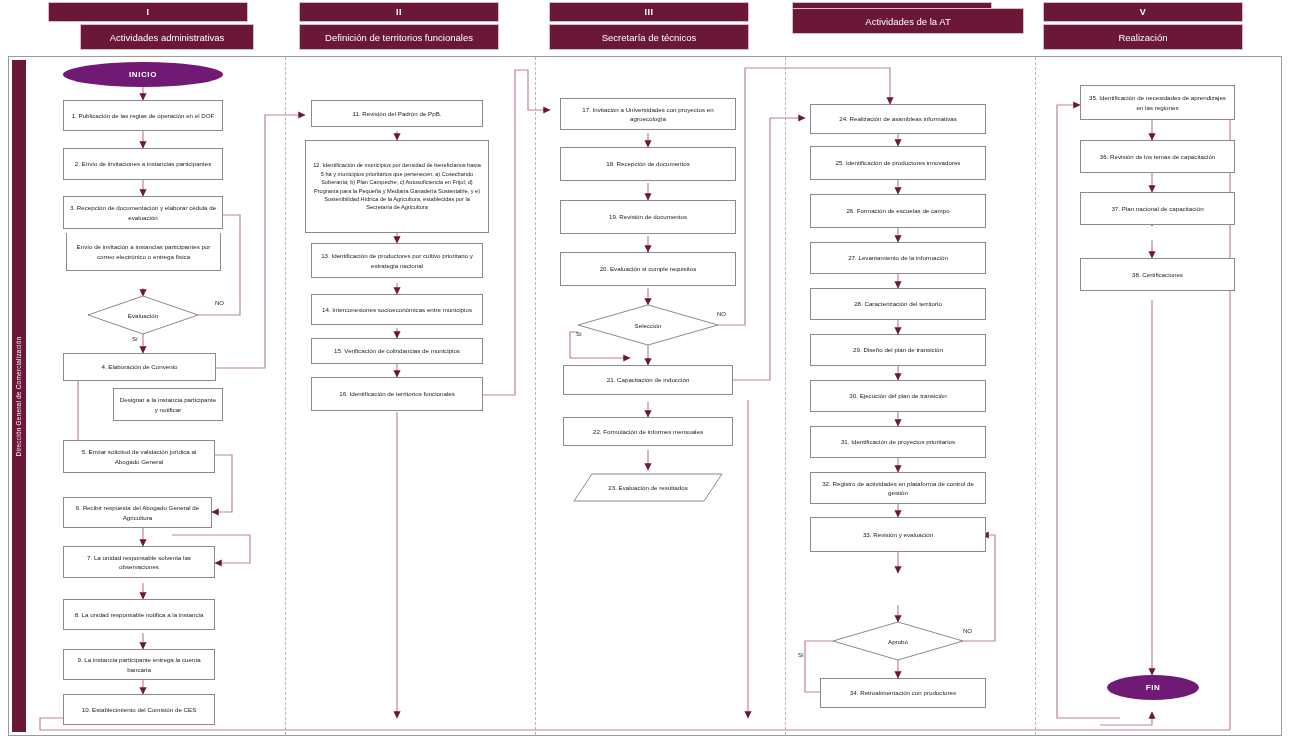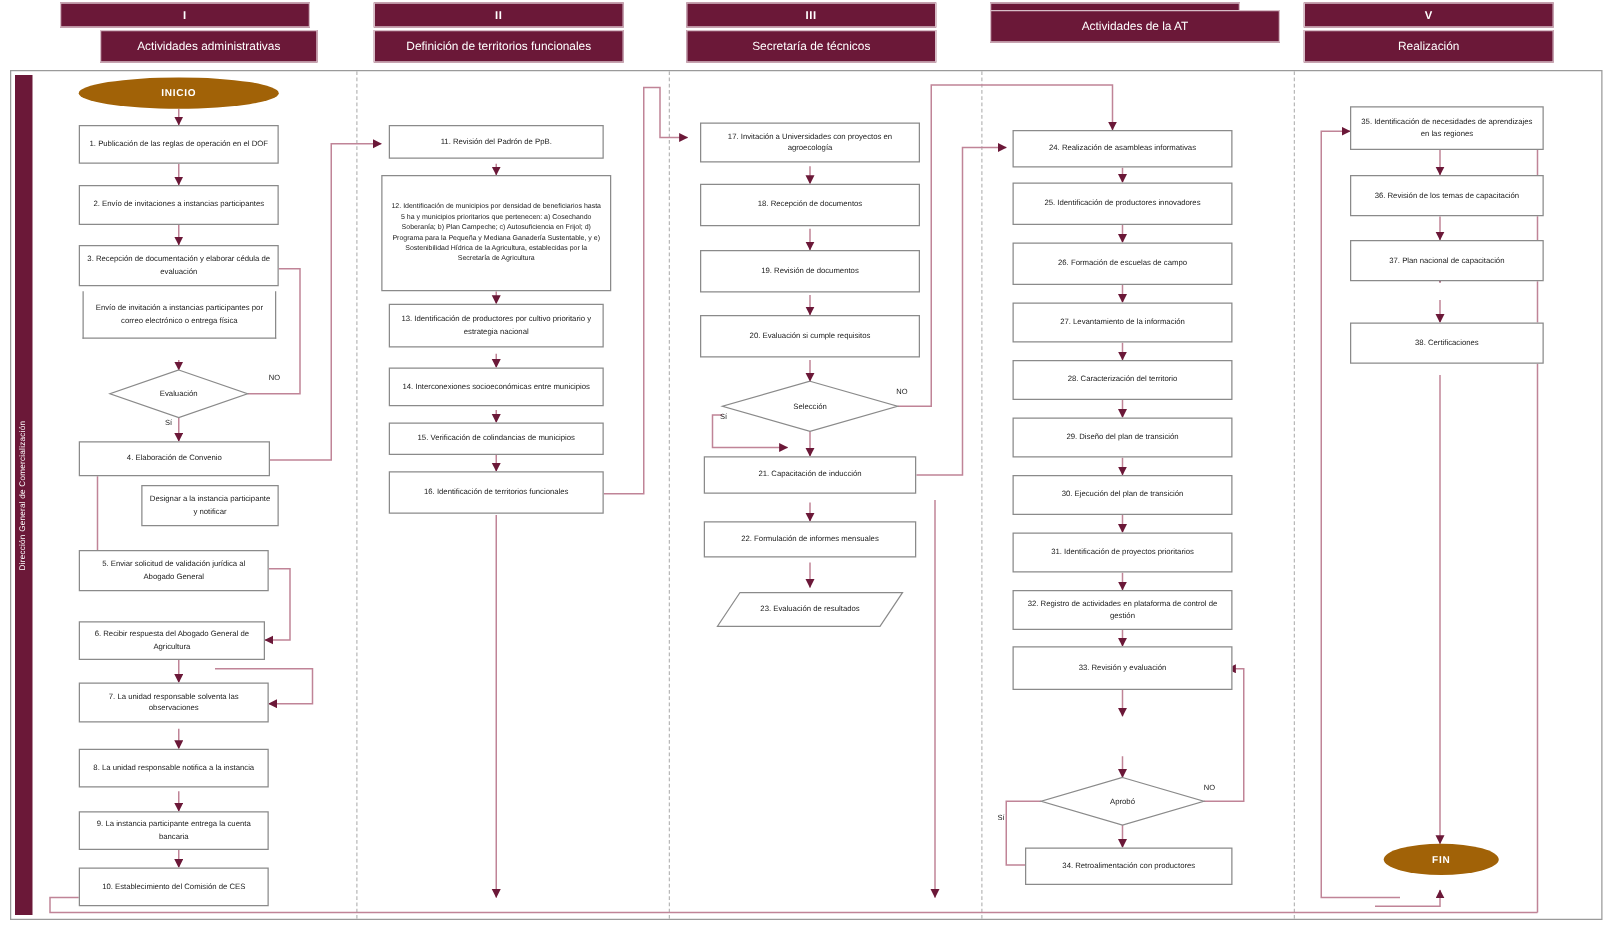--- a/index.html
+++ b/index.html
@@ -6,21 +6,21 @@
   body{font-family:"Liberation Sans",sans-serif;}
   #stage{position:relative;width:1290px;height:746px;background:#fff;overflow:hidden;}
   #svgroot{position:absolute;left:0;top:0;width:1290px;height:746px;}
   .hdr{position:absolute;background:#6B1838;color:#fff;display:flex;align-items:center;justify-content:center;text-align:center;box-sizing:border-box;border:1px solid #d7bcc6;}
   .hdr-num{font-size:9px;font-weight:bold;letter-spacing:.5px;}
   .hdr-ttl{font-size:9.5px;}
   .vtitle{position:absolute;background:#6B1838;color:#fff;display:flex;align-items:center;justify-content:center;}
   .vtitle span{transform:rotate(-90deg);white-space:nowrap;font-size:6.5px;letter-spacing:.2px;}
   .node{position:absolute;box-sizing:border-box;display:flex;align-items:center;justify-content:center;text-align:center;font-size:6.2px;line-height:1.5;color:#1a1a1a;padding:2px 5px;}
   .rect{border:1px solid #8a8a8a;background:#fff;}
-  .term{background:#a16207;color:#fff;border-radius:50%;font-size:8px;font-weight:bold;letter-spacing:.6px;justify-content:center;}
+  .term{background:#701a75;color:#fff;border-radius:50%;font-size:8px;font-weight:bold;letter-spacing:.6px;justify-content:center;}
   .diam-lbl{position:absolute;font-size:6.2px;color:#1a1a1a;text-align:center;display:flex;align-items:center;justify-content:center;}
   .edgelbl{position:absolute;font-size:6px;color:#1a1a1a;}
   .paral{background:transparent;}
   .frame{position:absolute;border:1px solid #9a9a9a;box-sizing:border-box;}
   .coldiv{position:absolute;border-left:1px dashed #b9b9b9;}
 </style>
 </head>
 <body>
 
 <div id="stage">

